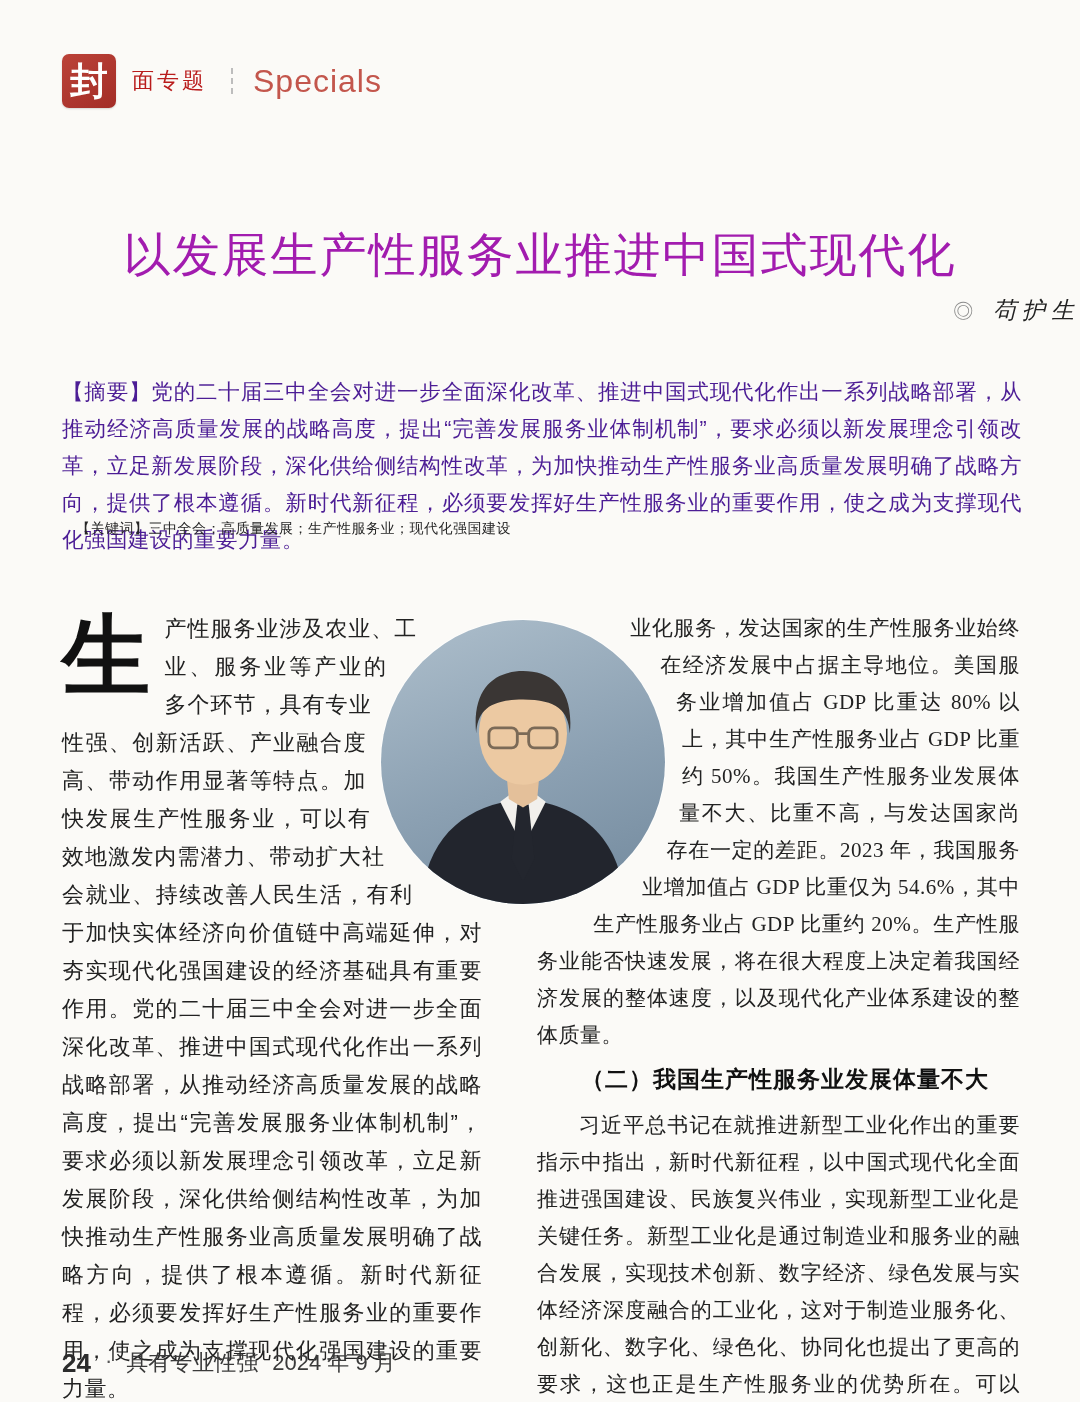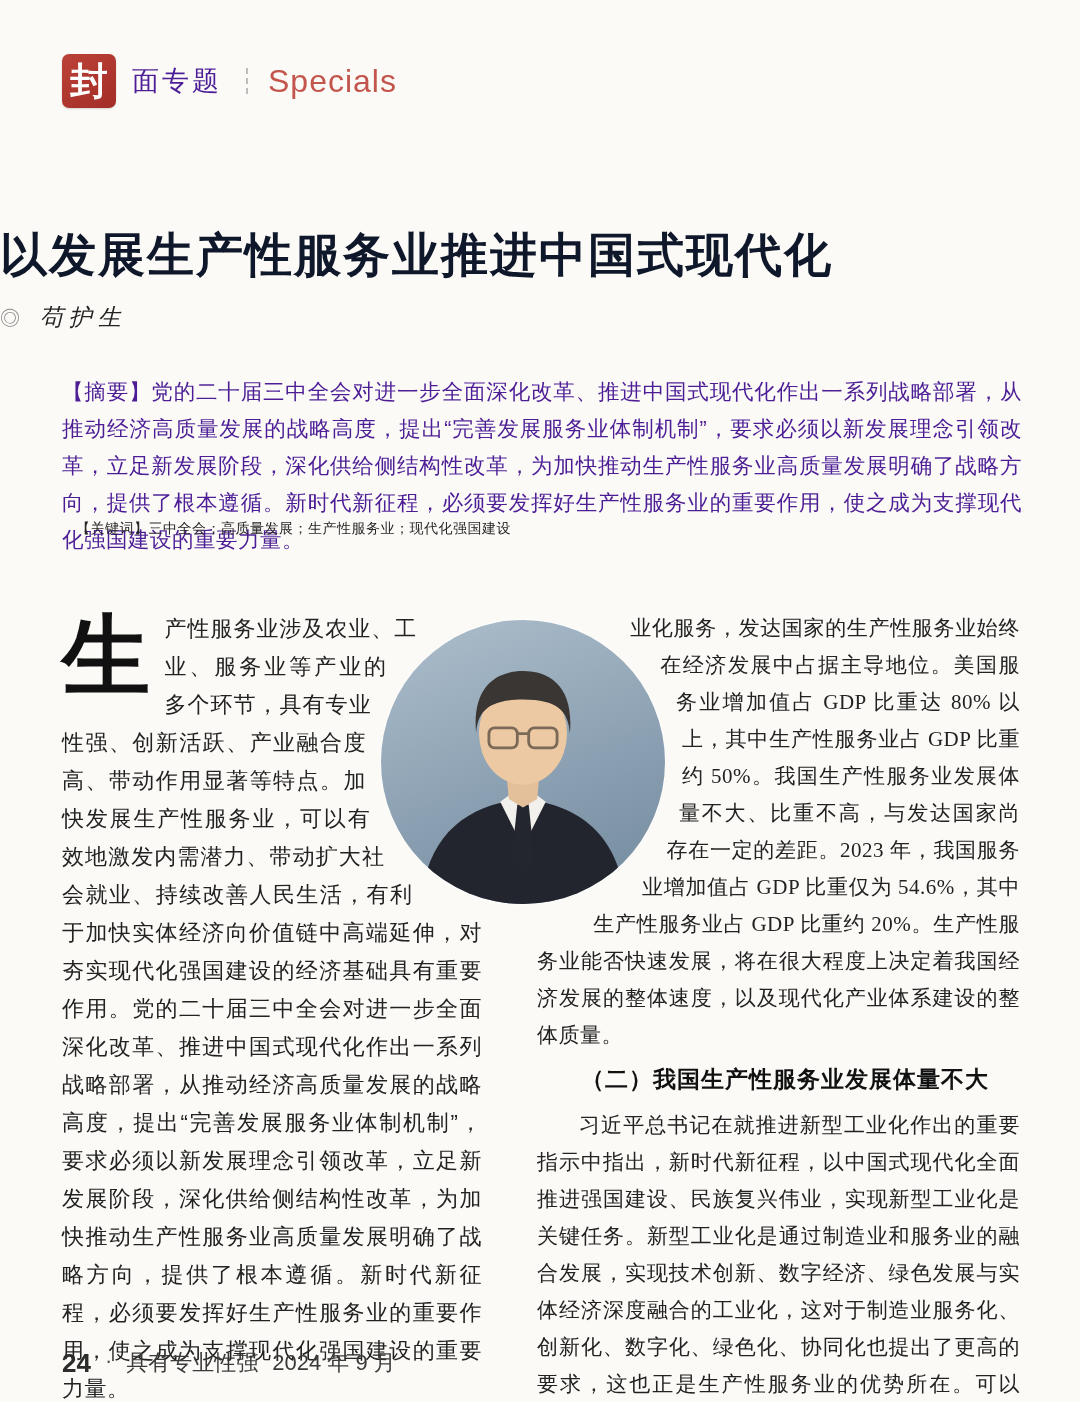--- a/index.html
+++ b/index.html
@@ -15,35 +15,34 @@
 
   
   .header{position:absolute;left:62px;top:54px;display:flex;align-items:center;}
   .logo{
     width:54px;height:54px;border-radius:7px;
     background:linear-gradient(145deg,#bb4238,#a32d27);
     color:#fff;display:flex;align-items:center;justify-content:center;
     font-family:"Liberation Serif",serif;font-weight:700;font-size:38px;
     box-shadow:0 1px 2px rgba(0,0,0,.15);
   }
-  .section-cn{margin-left:16px;font-size:27px;color:#4c1d95;letter-spacing:3px;font-weight:500;}
+  .section-cn{margin-left:16px;font-size:22px;color:#b91c1c;letter-spacing:3px;font-weight:500;}
   .header-divider{height:26px;border-left:2px dashed #bdbdbd;margin:0 20px 0 24px;}
   .section-en{font-size:32px;color:#c3564c;letter-spacing:1px;}
 
   
   .article-title{
     position:absolute;top:193px;left:0;width:100%;
-    font-size:47px;font-weight:700;color:#0f172a;
+    text-align:center;font-size:47px;font-weight:400;color:#a21caf;
     letter-spacing:2px;font-family:"Liberation Sans",sans-serif;
   }
   .author-line{
     position:absolute;top:295px;left:0;width:100%;
-    text-align:left;font-size:23px;color:#222;
+    text-align:right;font-size:23px;color:#222;
     font-family:"Liberation Serif",serif;
-    margin-top:7px;
   }
   .author-marker{color:#8a8a8a;margin-right:14px;font-size:20px;}
   .author-name{font-style:italic;letter-spacing:6px;}
 
   
   .abstract{
     position:absolute;left:62px;right:58px;top:352px;
     font-size:21.5px;line-height:37px;text-align:justify;
     color:#4c1d95;letter-spacing:.5px;
   }

